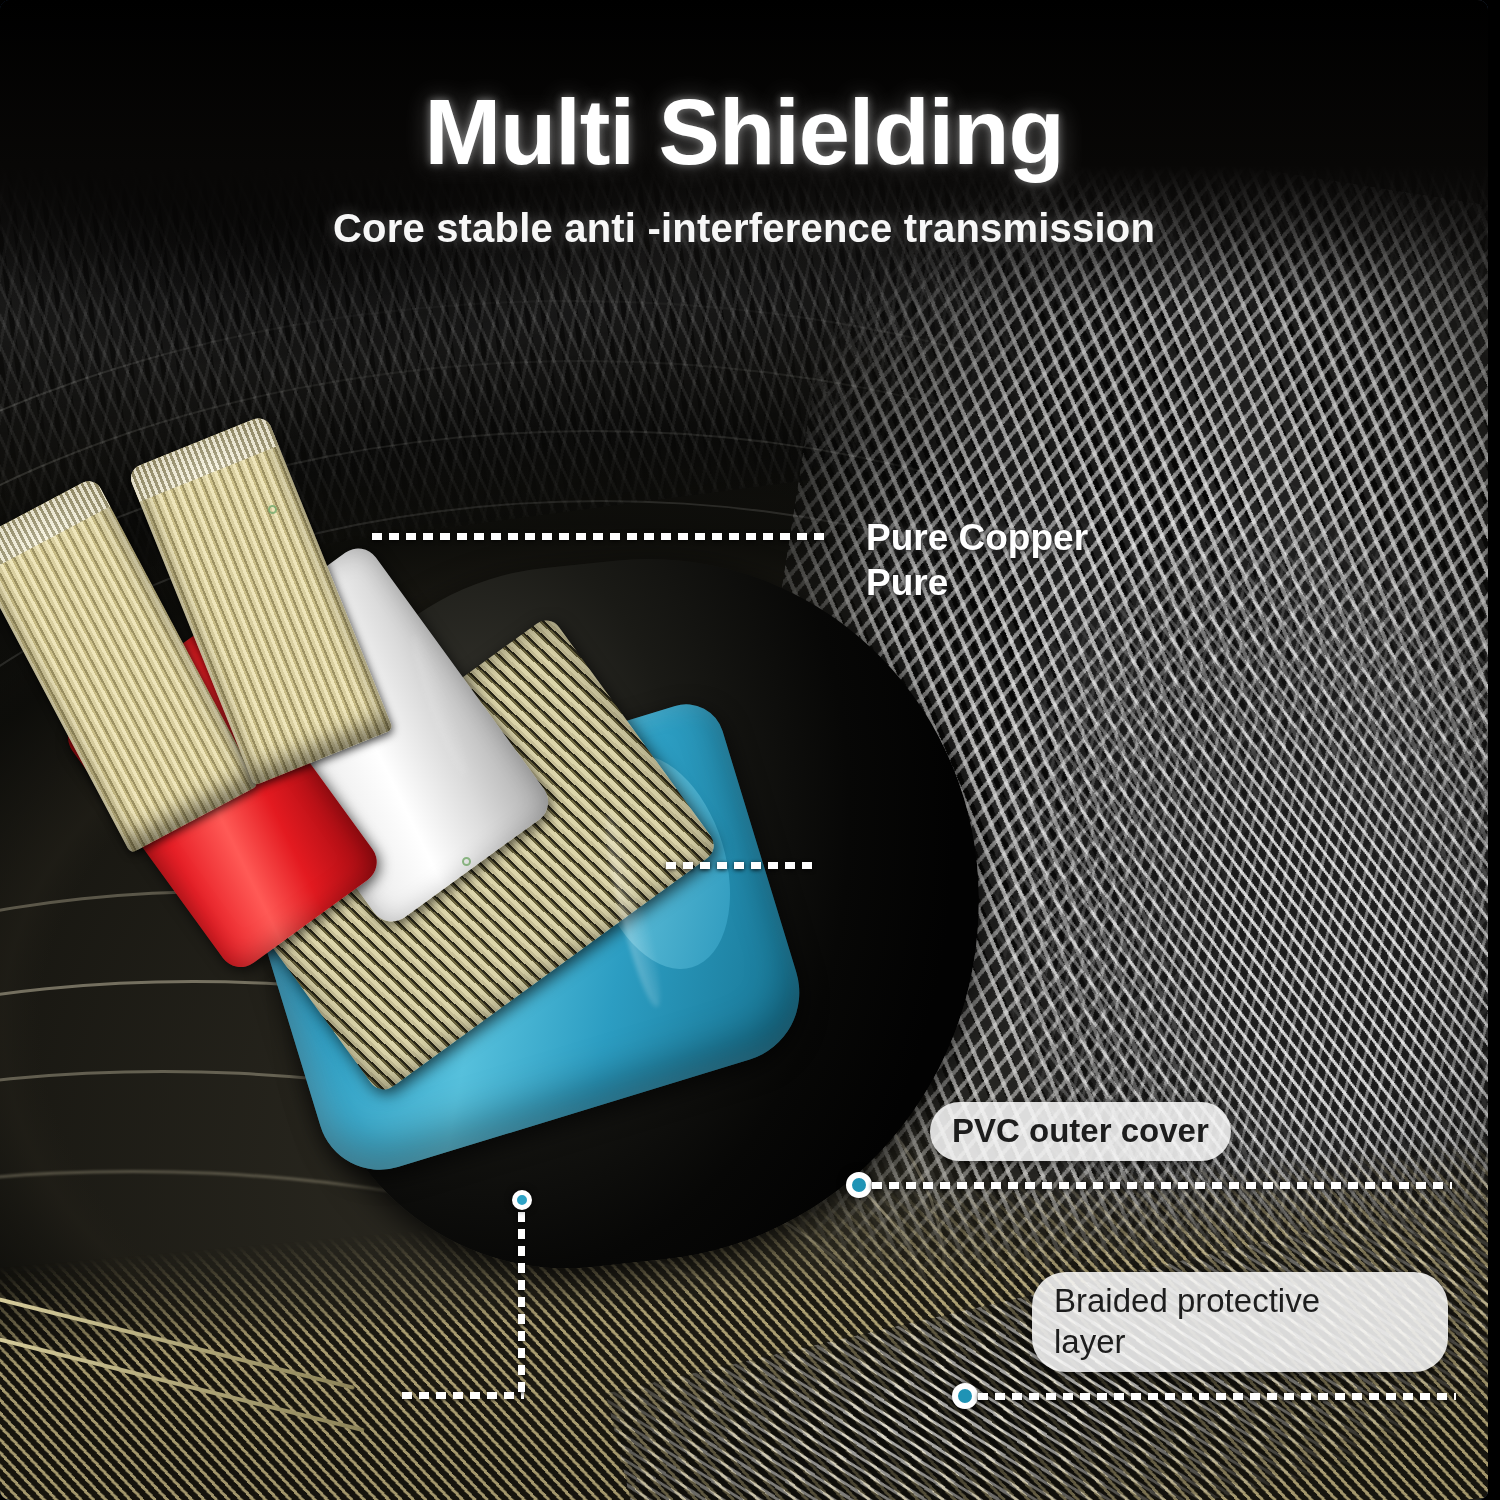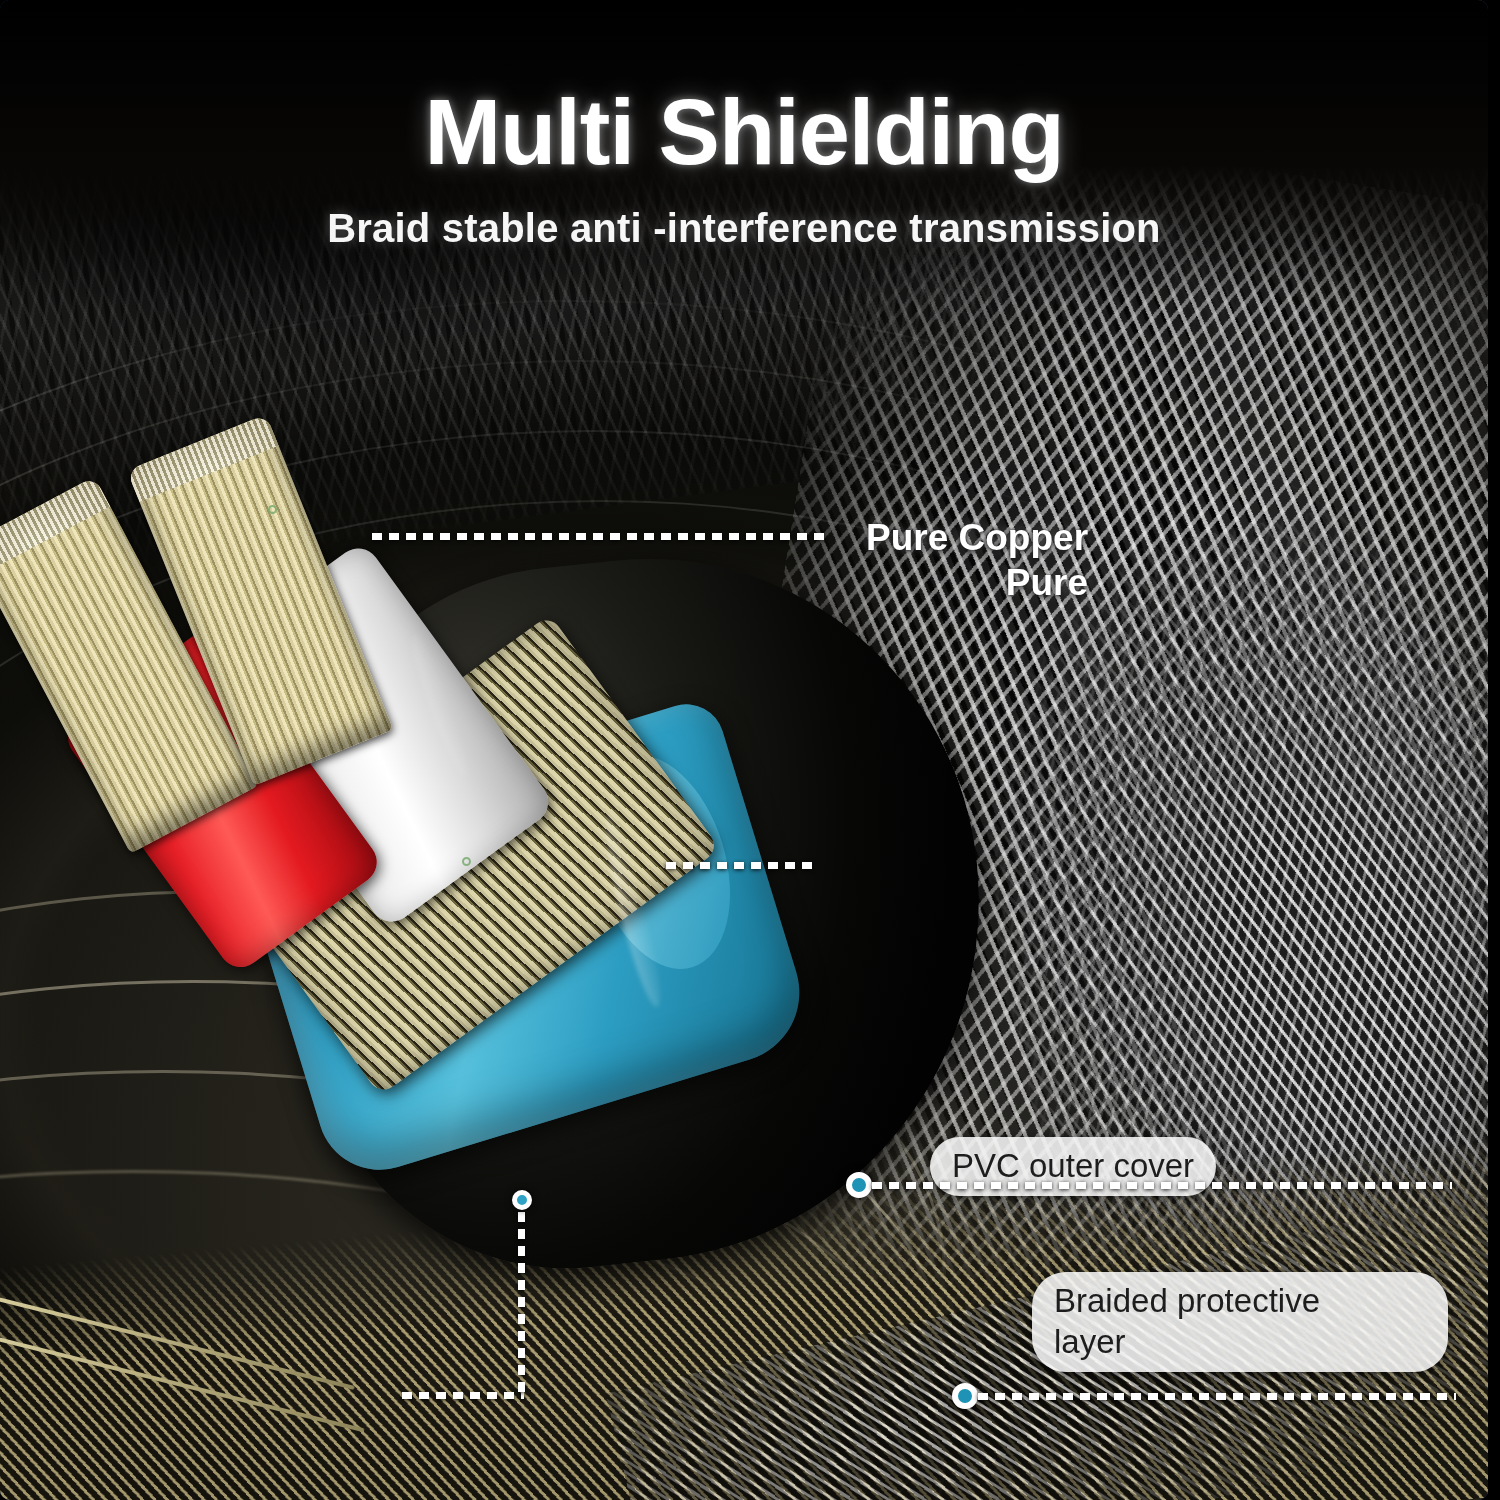--- a/index.html
+++ b/index.html
@@ -83,21 +83,21 @@
 
   
   #title{position:absolute;left:0;right:0;top:86px;text-align:center;
     font-size:92px;font-weight:bold;color:#fff;letter-spacing:-1px;line-height:1;
     text-shadow:0 0 26px rgba(255,255,255,.30), 0 0 9px rgba(255,255,255,.45), 0 3px 10px rgba(0,0,0,.9);}
   #subtitle{position:absolute;left:0;right:0;top:206px;text-align:center;
     font-size:40px;font-weight:bold;color:#f7f7f7;letter-spacing:.2px;
     text-shadow:0 0 14px rgba(255,255,255,.35), 0 2px 7px rgba(0,0,0,.95);}
 
   .label-bold{position:absolute;font-size:37px;font-weight:bold;color:#fff;line-height:1.22;
-    text-shadow:0 0 12px rgba(255,255,255,.35), 0 2px 6px rgba(0,0,0,.95), 0 0 3px rgba(0,0,0,.8);text-align:right;}
+    text-shadow:0 0 12px rgba(255,255,255,.35), 0 2px 6px rgba(0,0,0,.95), 0 0 3px rgba(0,0,0,.8);}
 
   .pill{position:absolute;display:inline-block;background:rgba(246,246,246,.88);
     color:#1d1d1d;font-size:33px;line-height:1.24;border-radius:34px;
     padding:9px 22px;box-shadow:0 2px 10px rgba(0,0,0,.55);}
 
   
   .dash-h{position:absolute;height:7px;
     background-image:linear-gradient(90deg,#fff 0 58%, rgba(255,255,255,0) 58% 100%);
     background-size:17px 7px;background-repeat:repeat-x;
     filter:drop-shadow(0 1px 2px rgba(0,0,0,.85));}
@@ -192,21 +192,21 @@
   <div class="jacket" style="left:-680px;top:1170px;width:1620px;height:760px;border:3px solid rgba(204,196,166,.32);filter:blur(.8px);"></div>
   <div class="jacket" style="left:-500px;top:890px;width:1440px;height:760px;border:3px solid rgba(214,206,176,.34);filter:blur(.7px);"></div>
 
   <div class="weave-bottom"></div>
   <div class="weave-bottom2"></div>
 
   <div class="bg-topdark"></div>
   <div class="bg-topband"></div>
 
   <div id="title">Multi Shielding</div>
-  <div id="subtitle">Braid stable anti -interference transmission</div>
+  <div id="subtitle">Core stable anti -interference transmission</div>
 
   <div id="cable">
 
     <div class="pvc-body" style="left:300px;top:180px;width:680px;height:700px;transform:rotate(-6deg);"></div>
 
     <div class="wire-strand" style="left:-20px;top:960px;width:380px;transform:rotate(14deg);"></div>
     <div class="wire-strand" style="left:-30px;top:1000px;width:400px;transform:rotate(14deg);"></div>
 
     <div class="foil" style="left:275px;top:380px;width:500px;height:360px;transform:rotate(-17deg);"></div>
     <div class="foil-lip" style="left:595px;top:372px;width:130px;height:220px;transform:rotate(-17deg);"></div>
@@ -233,21 +233,21 @@
   </div>
 
   <div class="dash-h" style="left:372px;top:533px;width:456px;"></div>
   <div class="label-bold" style="left:866px;top:515px;">
     <span>Pure Copper</span><br>
     <span>Pure</span>
   </div>
 
   <div class="dash-h" style="left:666px;top:862px;width:148px;"></div>
 
-  <div class="pill" style="left:930px;top:1137px;">
+  <div class="pill" style="left:930px;top:1102px;font-weight:bold;">
     <span>PVC outer cover</span>
   </div>
   <div class="anchor" style="left:846px;top:1172px;"></div>
   <div class="dash-h" style="left:872px;top:1182px;width:580px;"></div>
 
   <div class="pill" style="left:1000px;top:1272px;width:372px;margin-left:32px;">
     <span>Braided protective</span><br>
     <span>layer</span>
   </div>
   <div class="anchor" style="left:952px;top:1383px;"></div>

